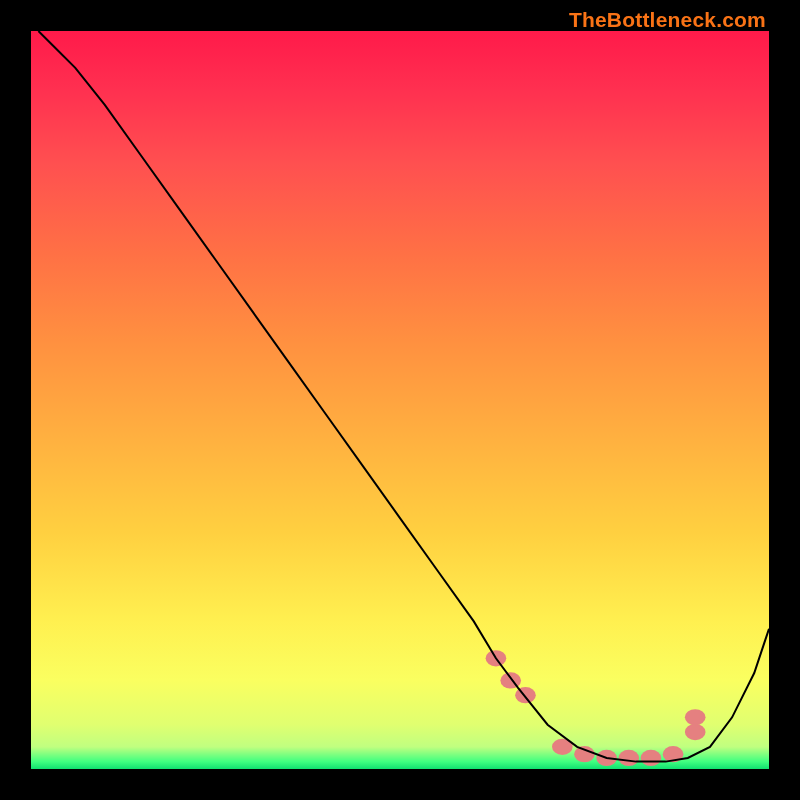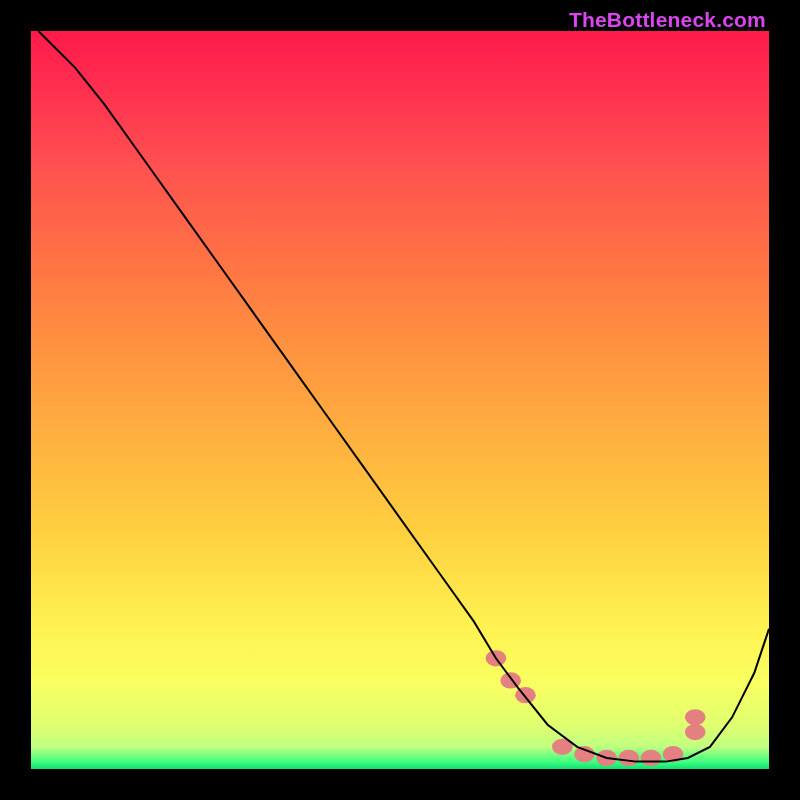--- a/index.html
+++ b/index.html
@@ -37,21 +37,21 @@
       #10e070 100%
     );
   }
   .watermark {
     position: absolute;
     top: 8px;
     right: 34px;
     font-family: Arial, Helvetica, sans-serif;
     font-size: 21px;
     font-weight: bold;
-    color: #d946ef;
+    color: #f97316;
     letter-spacing: 0.2px;
   }
   svg.curve {
     position: absolute;
     left: 31px;
     top: 31px;
     width: 738px;
     height: 738px;
   }
 </style>

